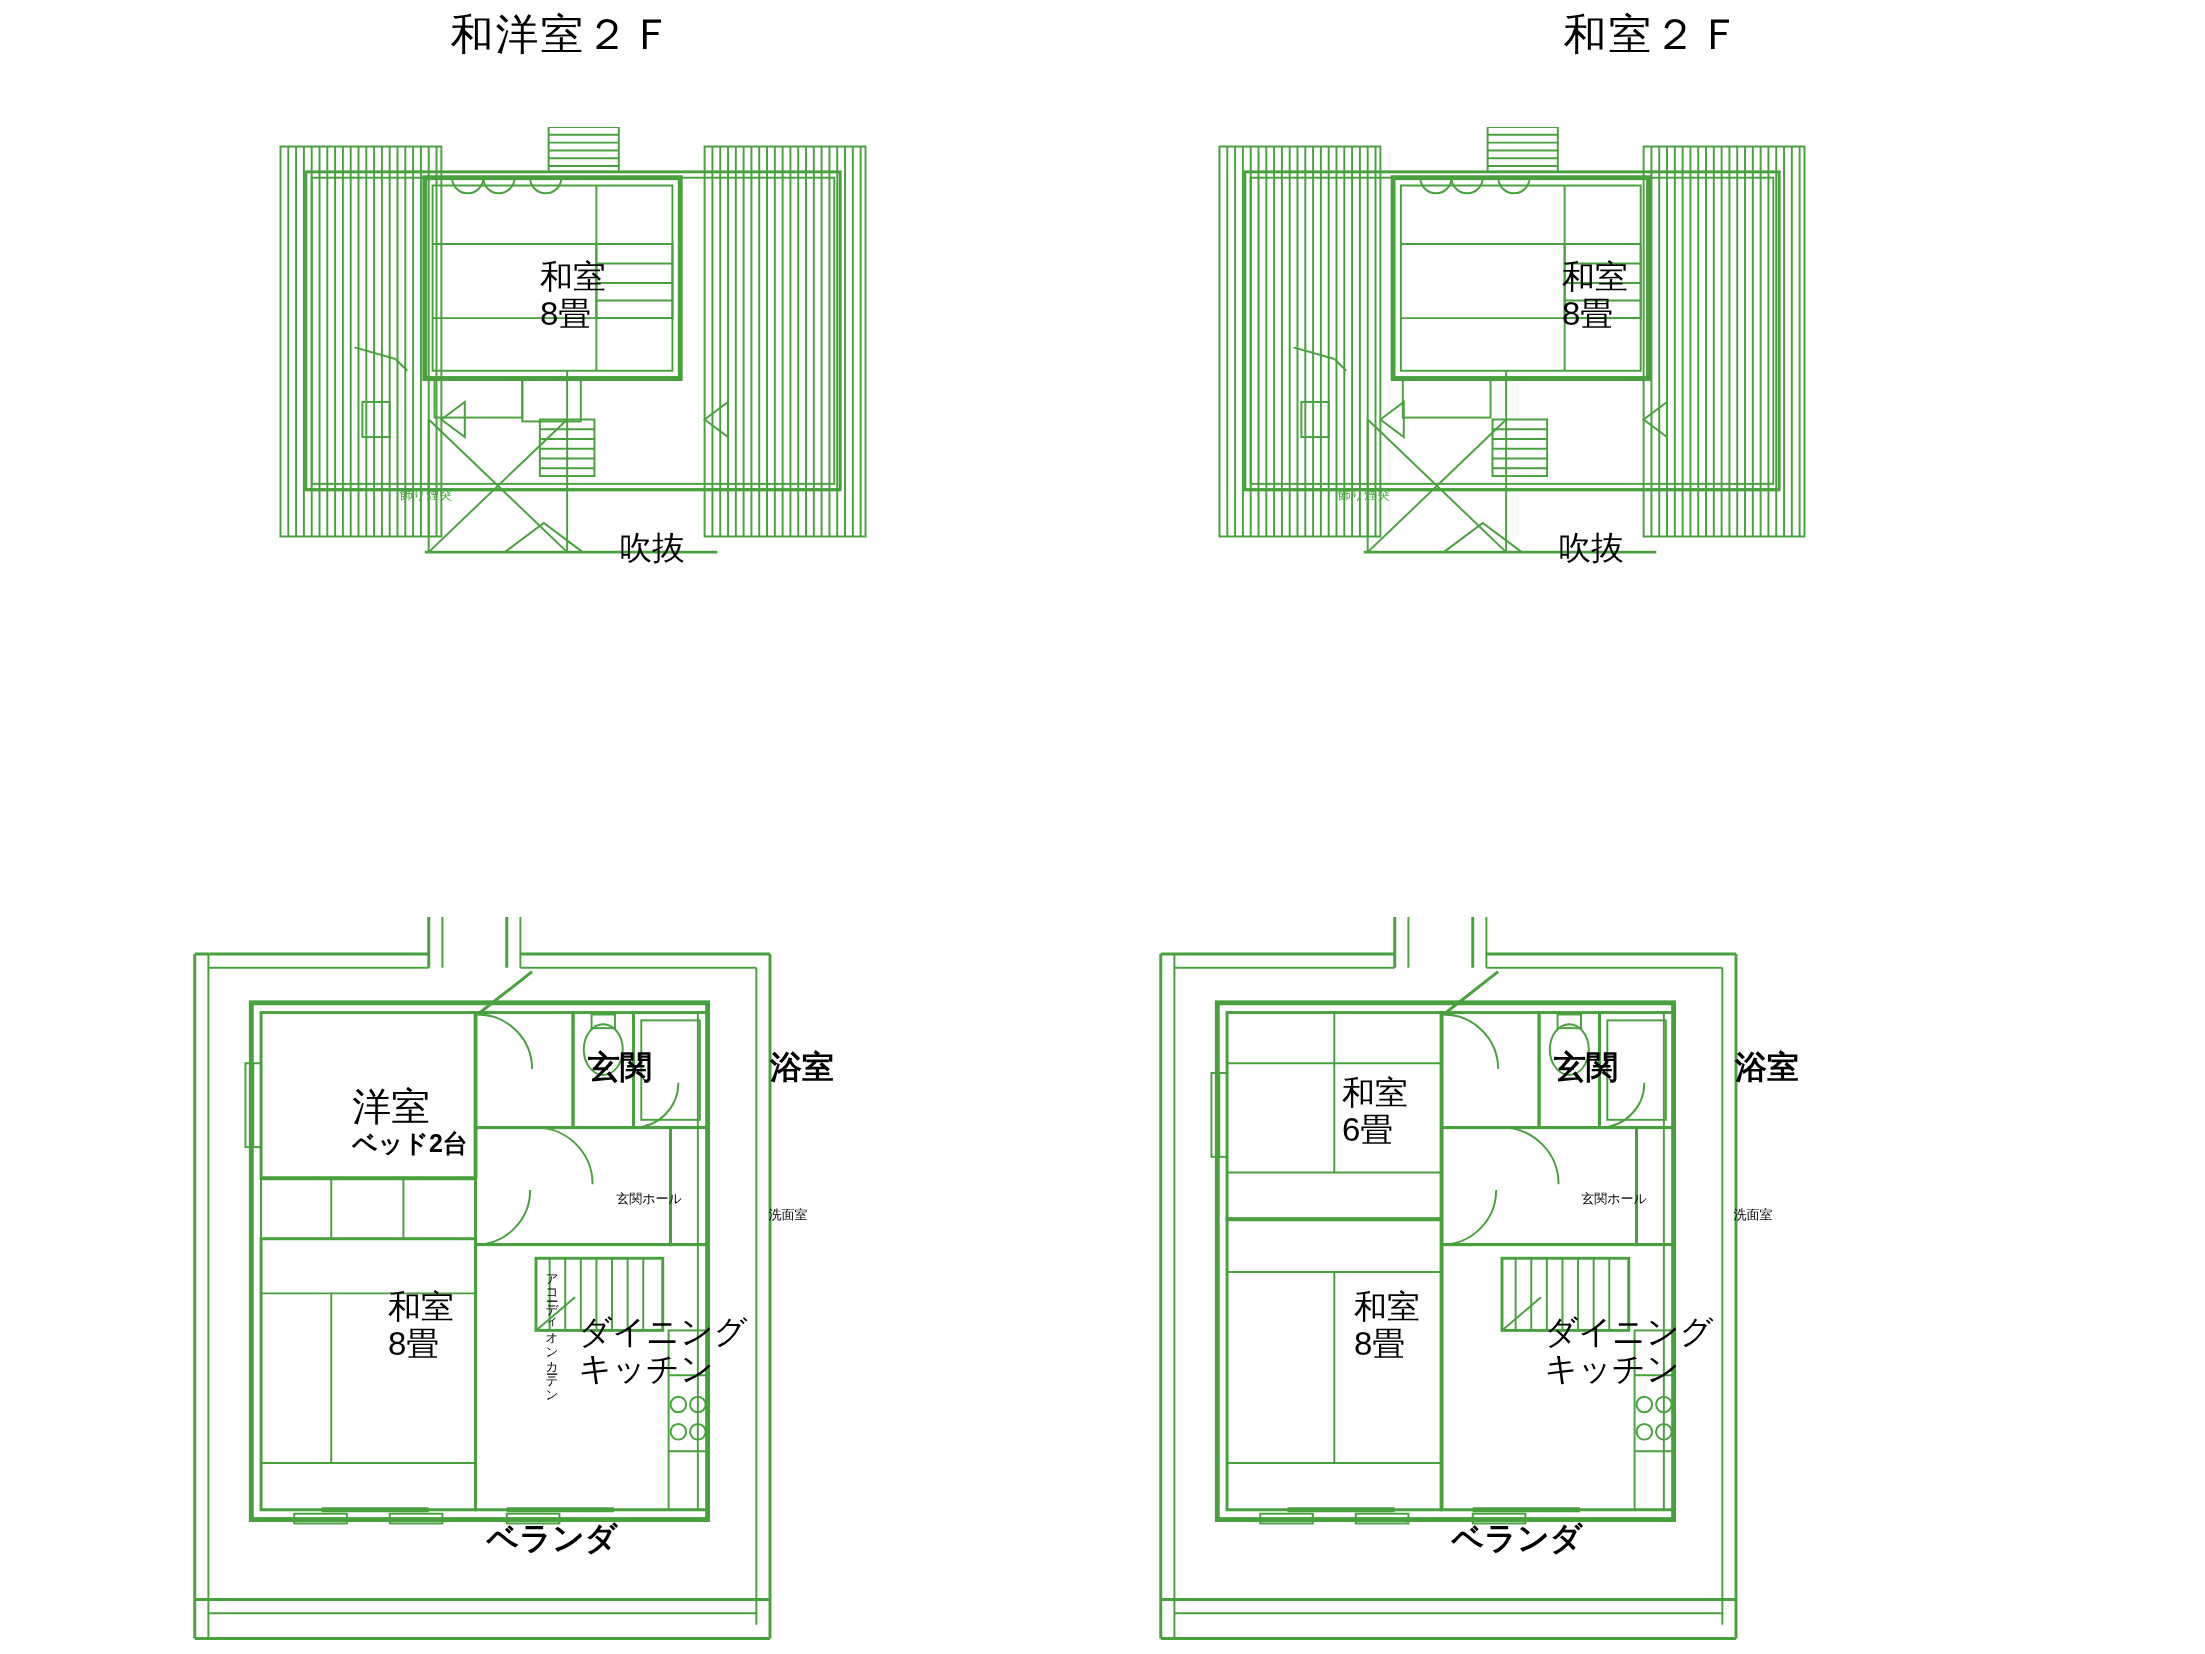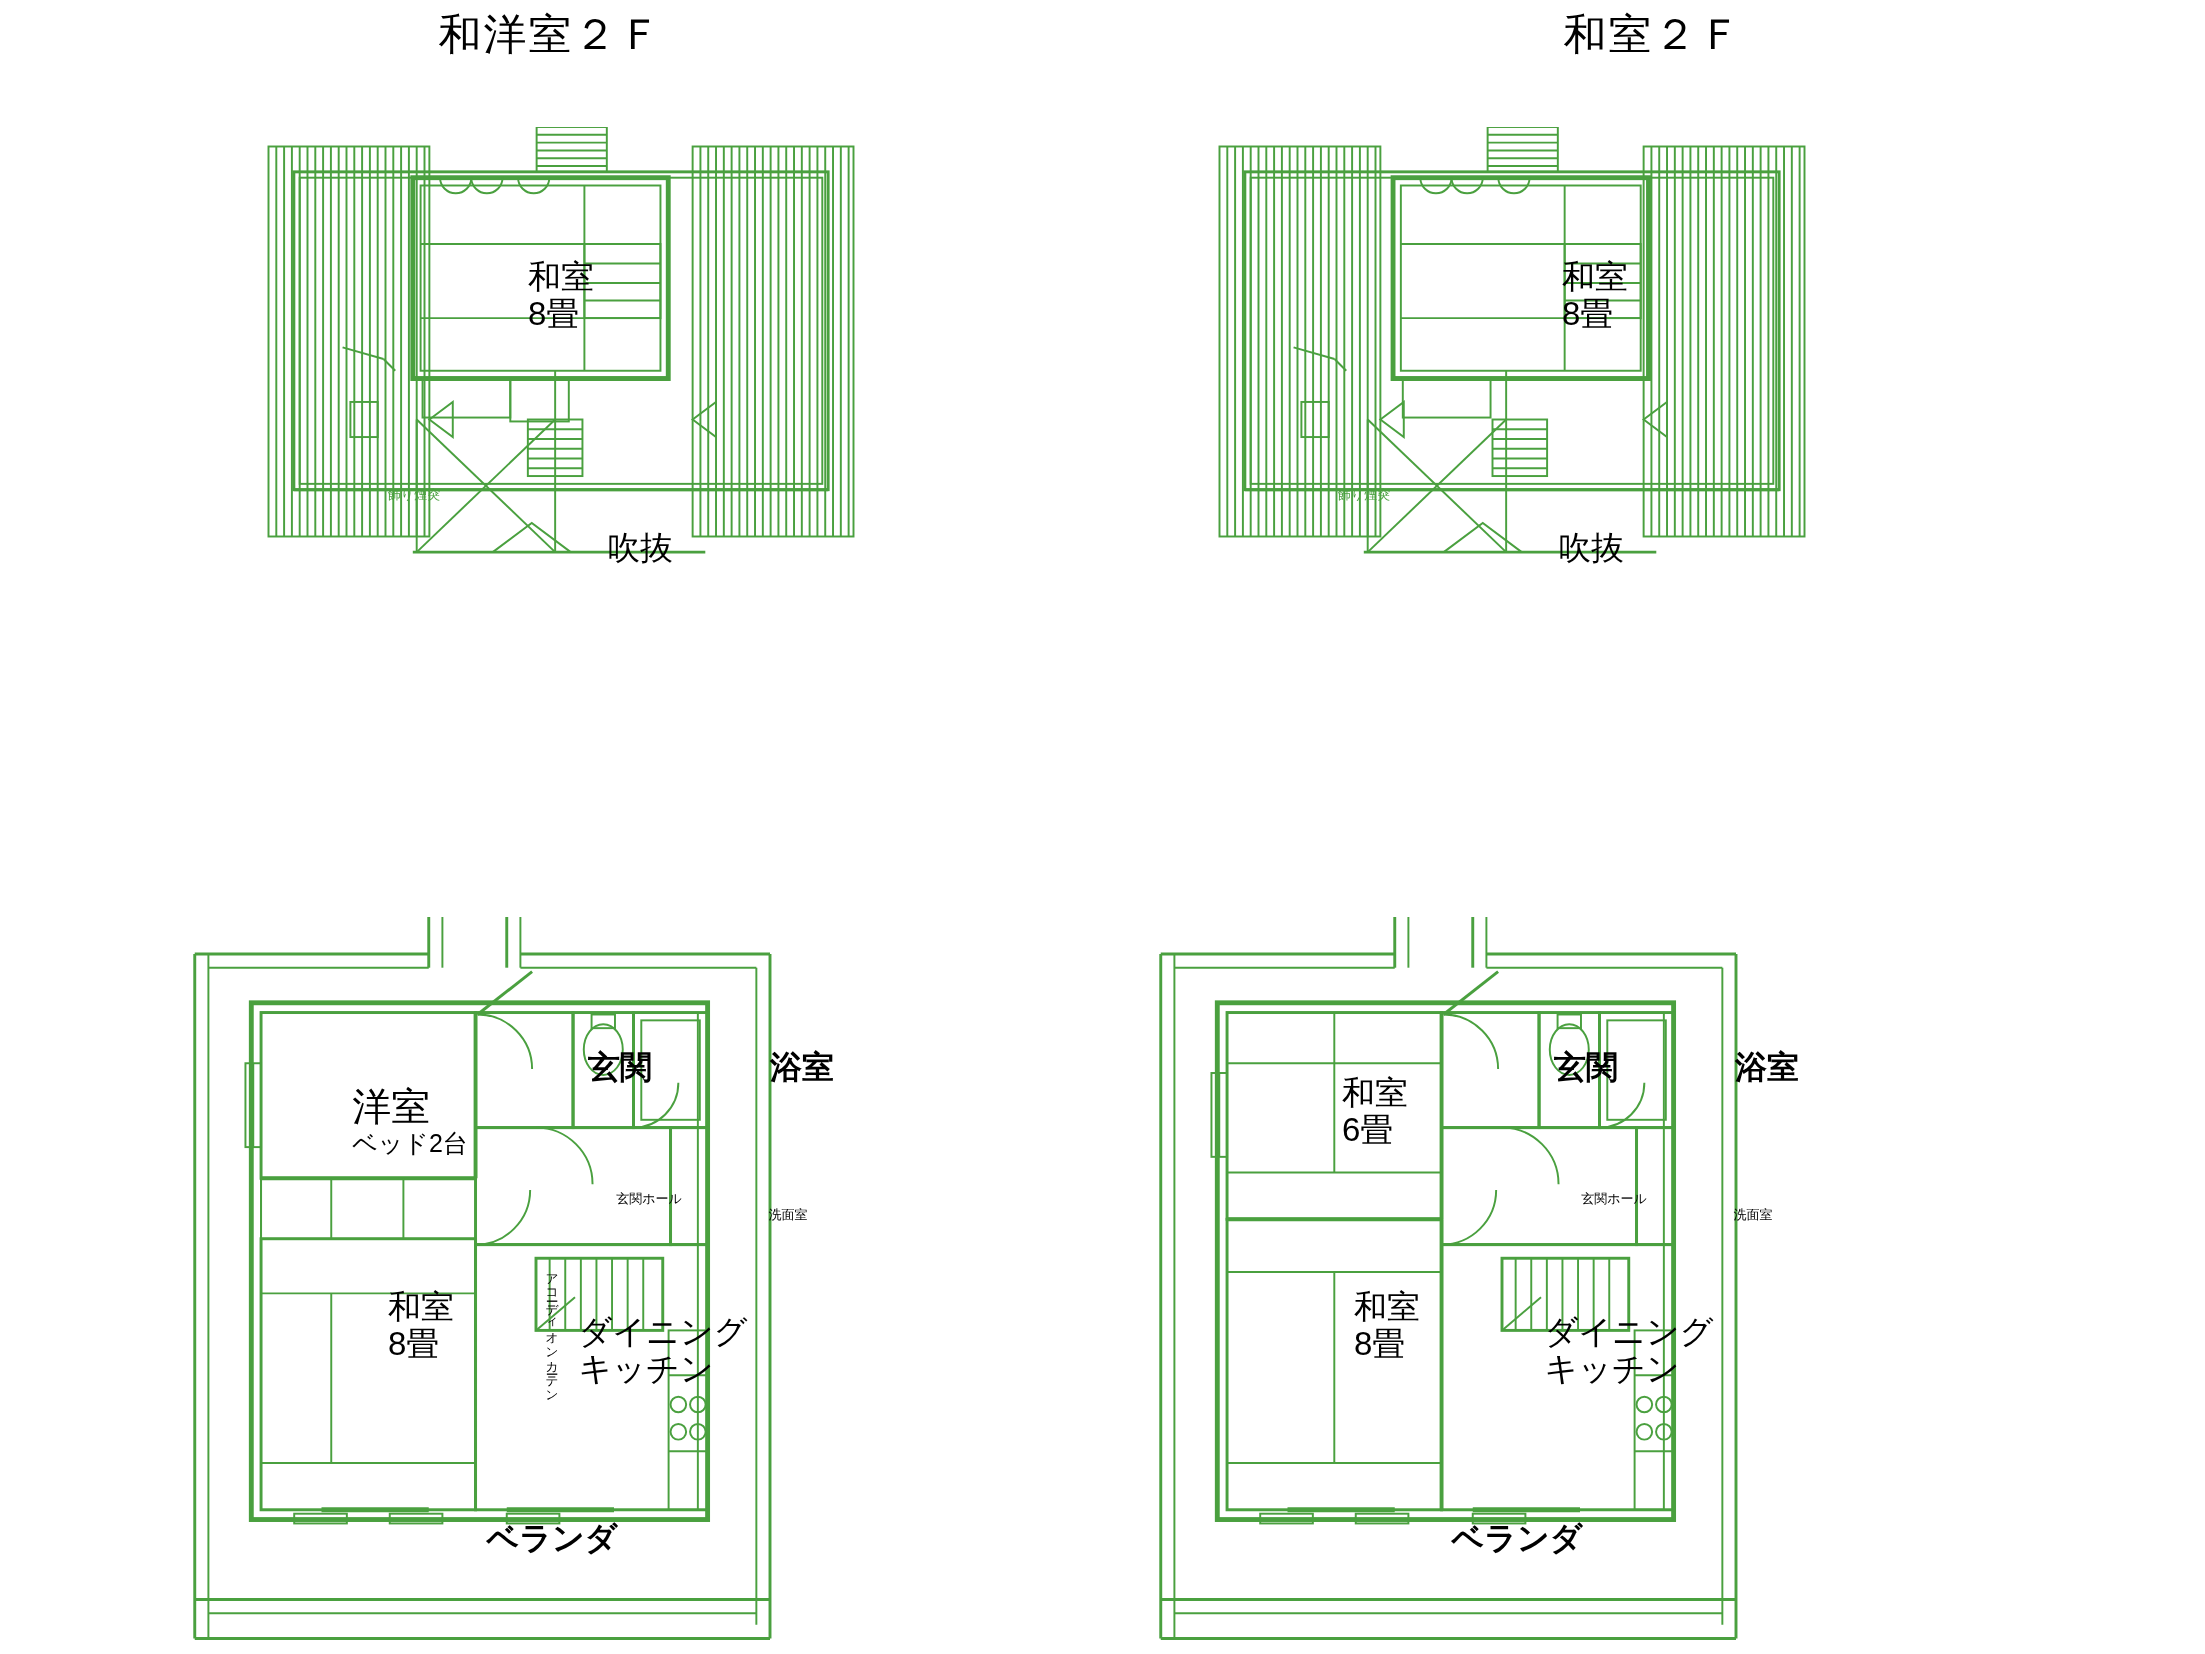--- a/index.html
+++ b/index.html
@@ -55,21 +55,21 @@
     text-orientation: upright;
     letter-spacing: 0px;
   }
   svg { display: block; }
 </style>
 </head>
 <body>
 
 <div class="sheet">
 
-  <div class="panel" style="left:0px; top:0px; width:1102px; height:741px;">
+  <div class="panel" style="left:12px; top:0px; width:1102px; height:741px;">
     <div class="panel-title" style="top:5.9px;">和洋室２Ｆ</div>
     <div class="plan" style="left:249px; top:127px;">
       <svg width="624" height="546" viewBox="0 0 640 560">
         <g stroke="#4aa03f" fill="none" stroke-width="2">
 
           <g stroke-width="2">
             <rect x="20" y="20" width="165" height="400"></rect>
             <line x1="28" y1="20" x2="28" y2="420"></line>
               <line x1="36" y1="20" x2="36" y2="420"></line>
             <line x1="44" y1="20" x2="44" y2="420"></line>
@@ -382,21 +382,21 @@
 
           <rect x="112" y="612" width="54" height="10" stroke-width="2"></rect>
           <rect x="210" y="612" width="54" height="10" stroke-width="2"></rect>
           <rect x="330" y="612" width="54" height="10" stroke-width="2"></rect>
         </g>
       </svg>
     </div>
 
     <div class="lbl big" style="left:410px; top:302px;">
       <div style="font-size:39px;">洋室</div>
-      <div style="font-size:25px; margin-top:0;">ベッド2台</div>
+      <div style="font-size:25px; margin-top:0;font-weight:bold;">ベッド2台</div>
     </div>
     <div class="lbl mid" style="left:620px; top:249px;">玄関</div>
     <div class="lbl mid" style="left:802px; top:249px;">浴室</div>
     <div class="lbl small" style="left:649px; top:380px;">玄関ホール</div>
     <div class="lbl small" style="left:788px; top:396px;">洗面室</div>
     <div class="lbl big" style="left:421px; top:507px;">
       <div>和室</div>
       <div>8畳</div>
     </div>
     <div class="lbl micro vert" style="left:552px; top:512px;">アコーディオンカーテン</div>

